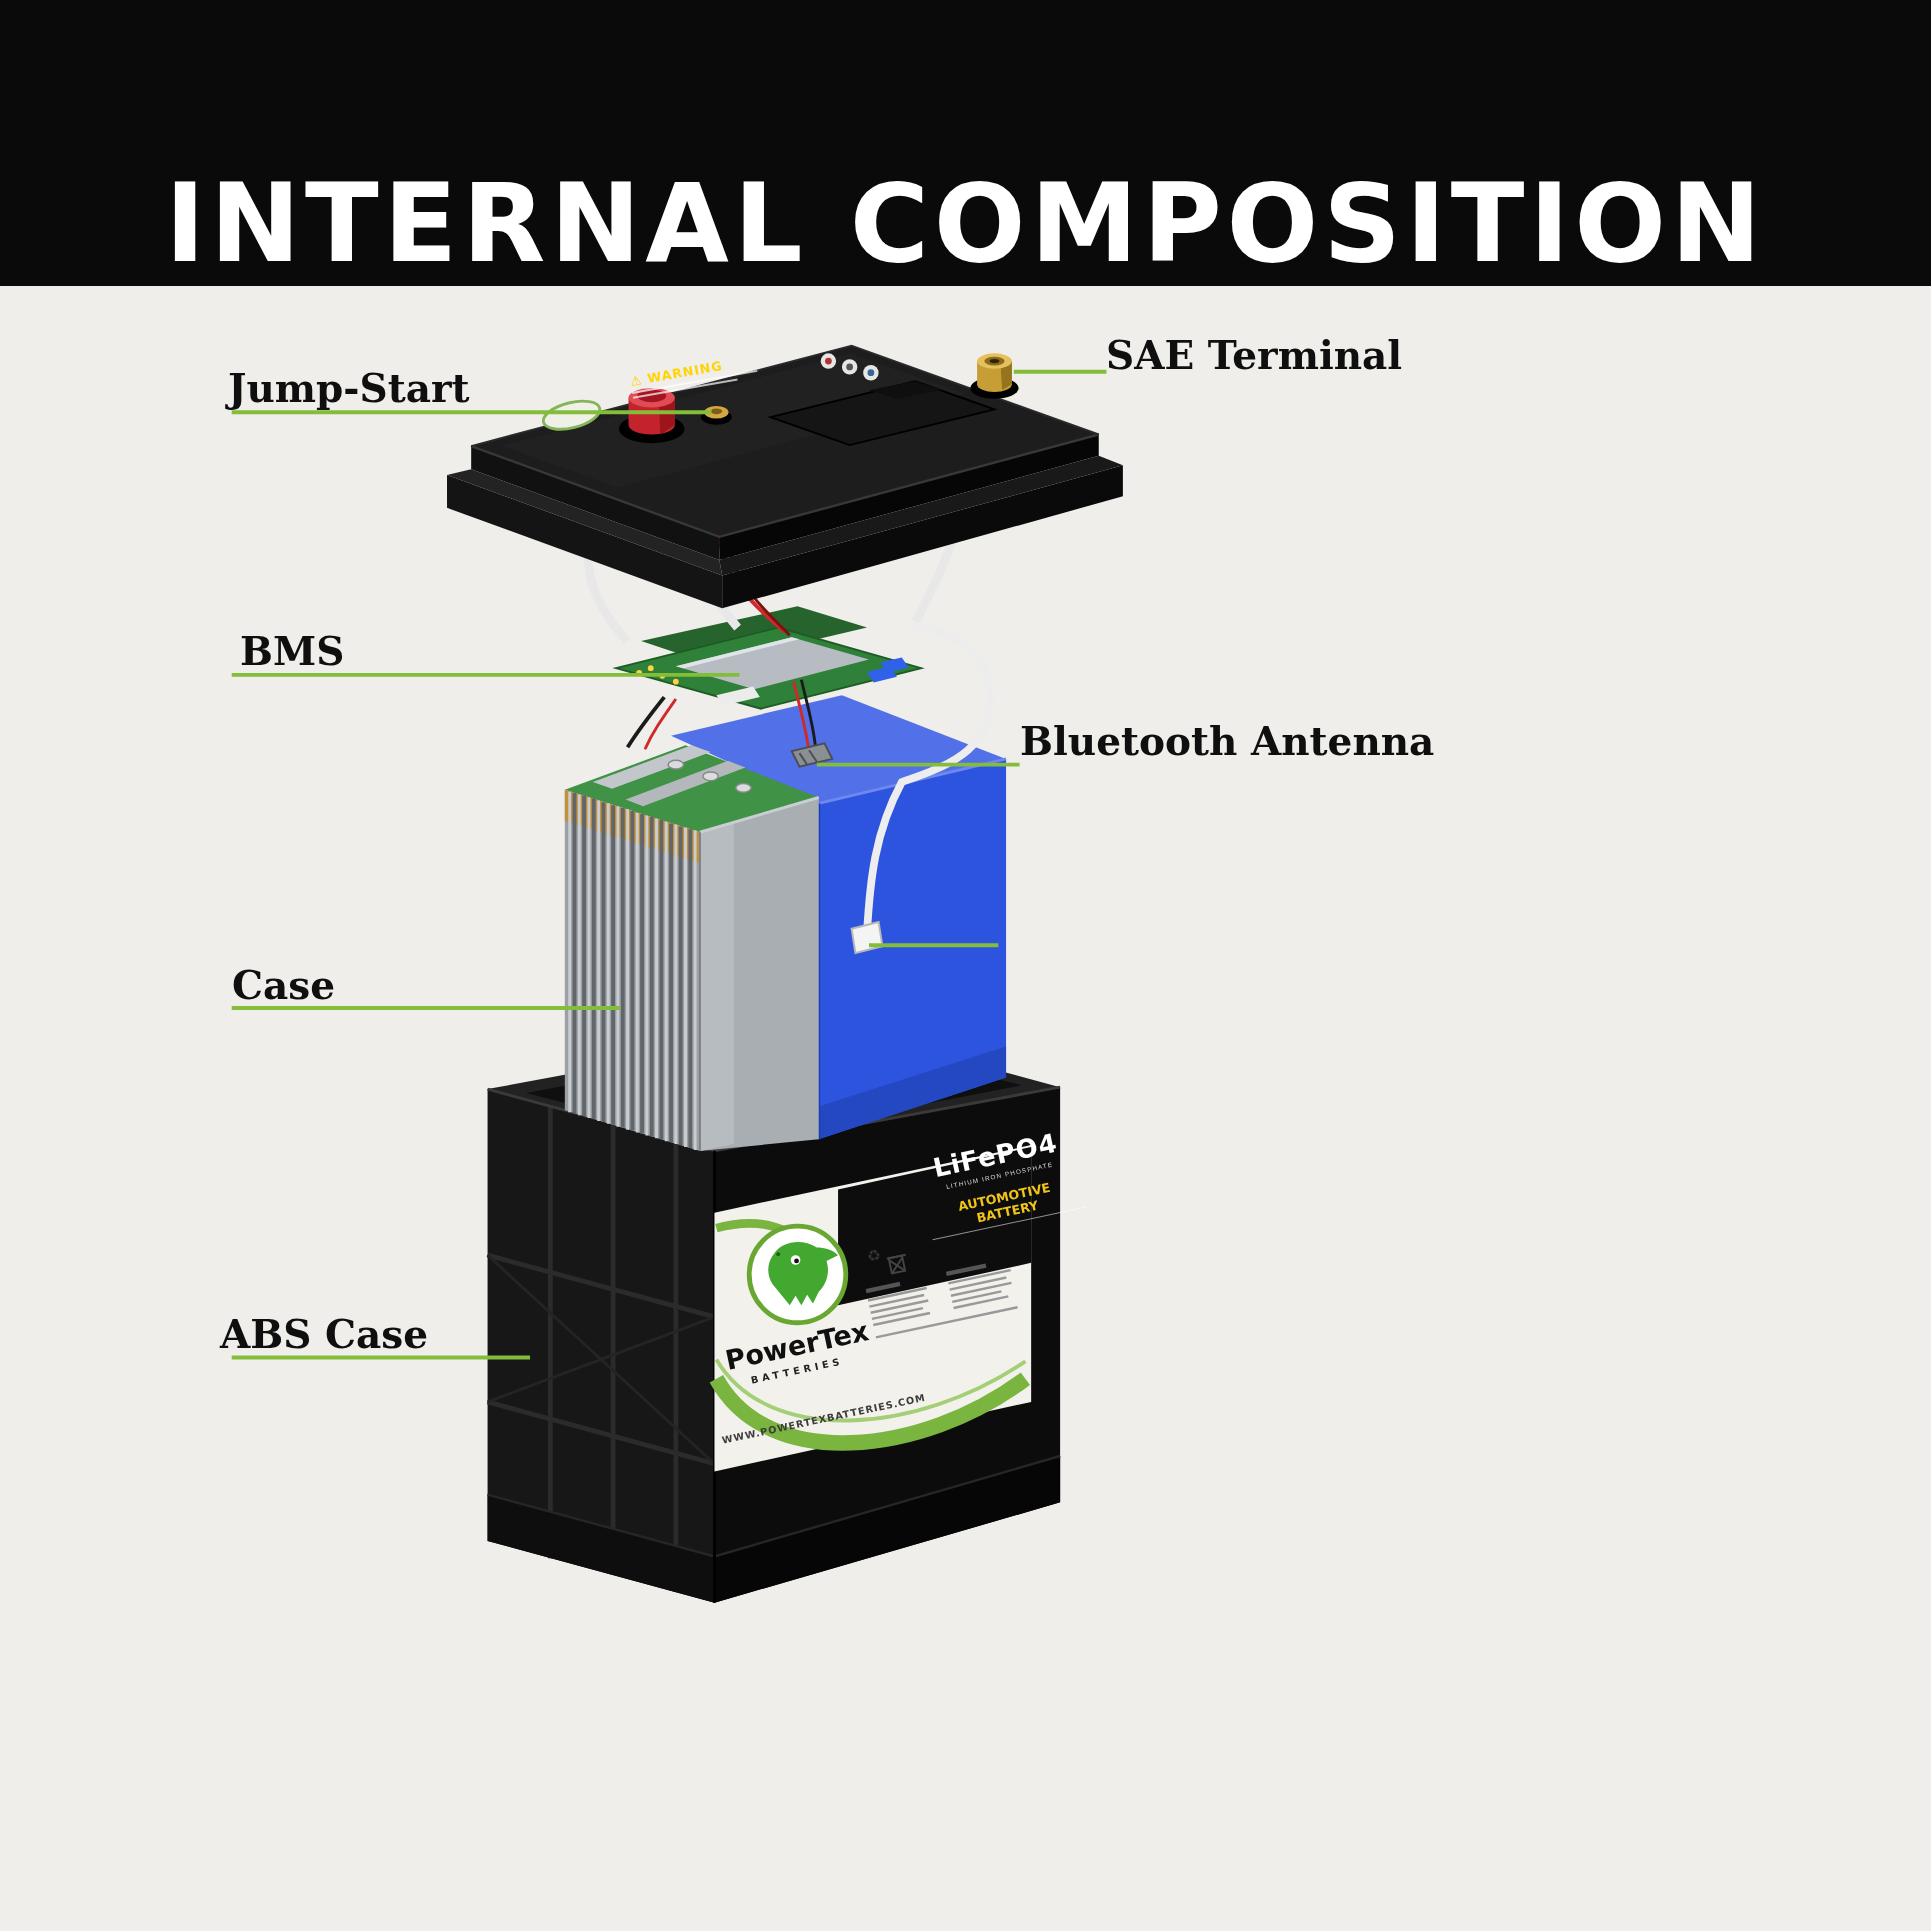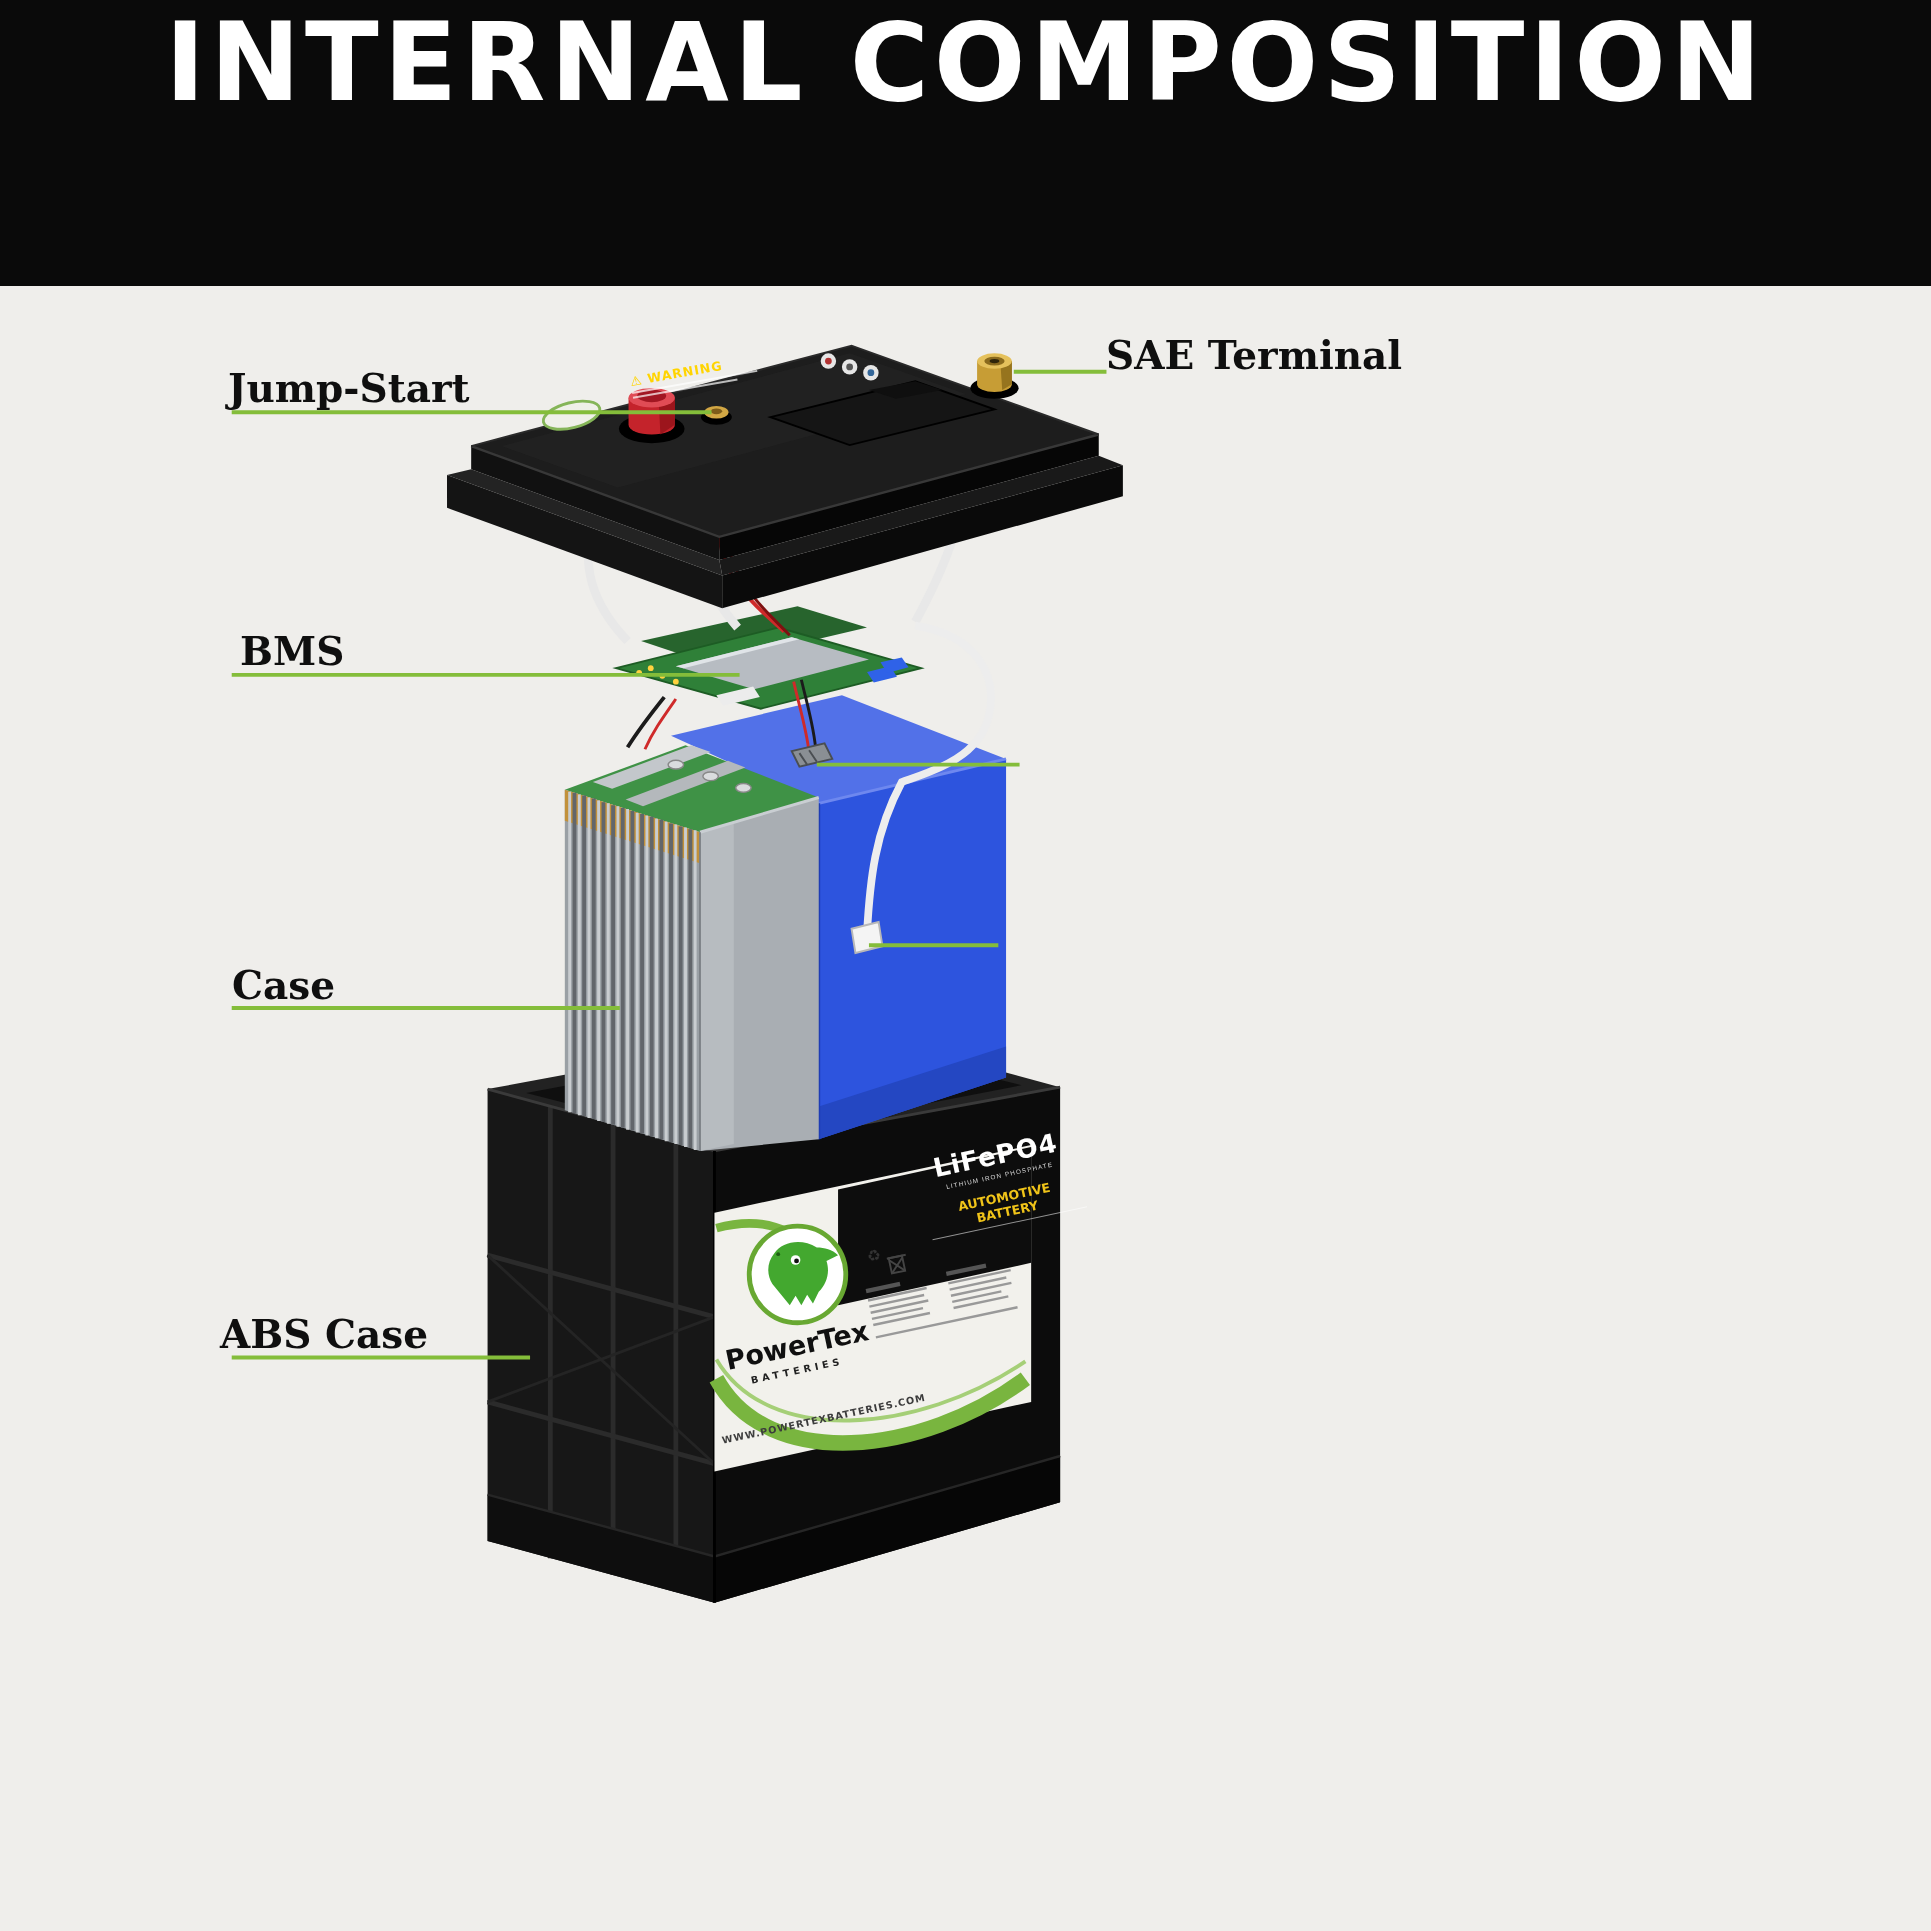--- a/index.html
+++ b/index.html
@@ -1,18 +1,18 @@
 <!DOCTYPE html>
 <html style="--background: #efeeeb; --banner: #0a0a0a; --accent_green: #84bd3a; --pack_blue: #2d54de; --terminal_red: #c4232b; --terminal_gold: #c79d35; --label_yellow: #f0c419; --pcb_green: #2f8038;"><head>
 <meta charset="utf-8">
 <style>
   *{margin:0;padding:0;box-sizing:border-box}
   body{font-family:"Liberation Sans",sans-serif;background:#fff}
   .canvas{position:relative;width:1931px;height:1931px;background:var(--background,#efeeeb);overflow:hidden}
-  .banner{position:absolute;top:0;left:0;width:1931px;height:286px;background:var(--banner,#0a0a0a);display:flex;align-items:flex-start;justify-content:center;z-index:4}
+  .banner{position:absolute;top:0;left:0;width:1931px;height:286px;background:var(--banner,#0a0a0a);display:flex;align-items:flex-end;justify-content:center;z-index:4}
   .banner h1{color:#ffffff;font-family:"DejaVu Sans",sans-serif;font-weight:bold;font-size:108px;letter-spacing:4.8px;white-space:nowrap}
   .stage{position:absolute;inset:0}
   .stage svg{position:absolute;left:0;top:0}
   .callout{position:absolute;font-family:"DejaVu Serif",serif;font-weight:bold;font-size:39px;color:#0f0f0f;white-space:nowrap;z-index:3}
   .co-jump{left:228px;top:365px}
   .co-sae{left:1106px;top:332px}
   .co-bms{left:240px;top:628px}
   .co-bt{left:1020px;top:718px}
   .co-temp{left:998px;top:898px}
   .co-cells{left:232px;top:962px}
@@ -201,20 +201,21 @@
         <line x1="846" y1="792" x2="1056" y2="792"></line>
         <line x1="900" y1="979" x2="1034" y2="979"></line>
         <line x1="240" y1="1044" x2="642" y2="1044"></line>
         <line x1="240" y1="1406" x2="549" y2="1406"></line>
       </g>
     </svg>
 
     <div class="callout co-jump">Jump-Start</div>
     <div class="callout co-sae">SAE Terminal</div>
     <div class="callout co-bms">BMS</div>
+    <div class="callout co-bt">Bluetooth Antenna</div>
     <div class="callout co-cells">Case</div>
     <div class="callout co-abs">ABS Case</div>
 
     <div class="lid-warning">
       <span>⚠ WARNING</span>
       <div class="bar b1"></div>
       <div class="bar b2"></div>
     </div>
 
     <div class="chem">

